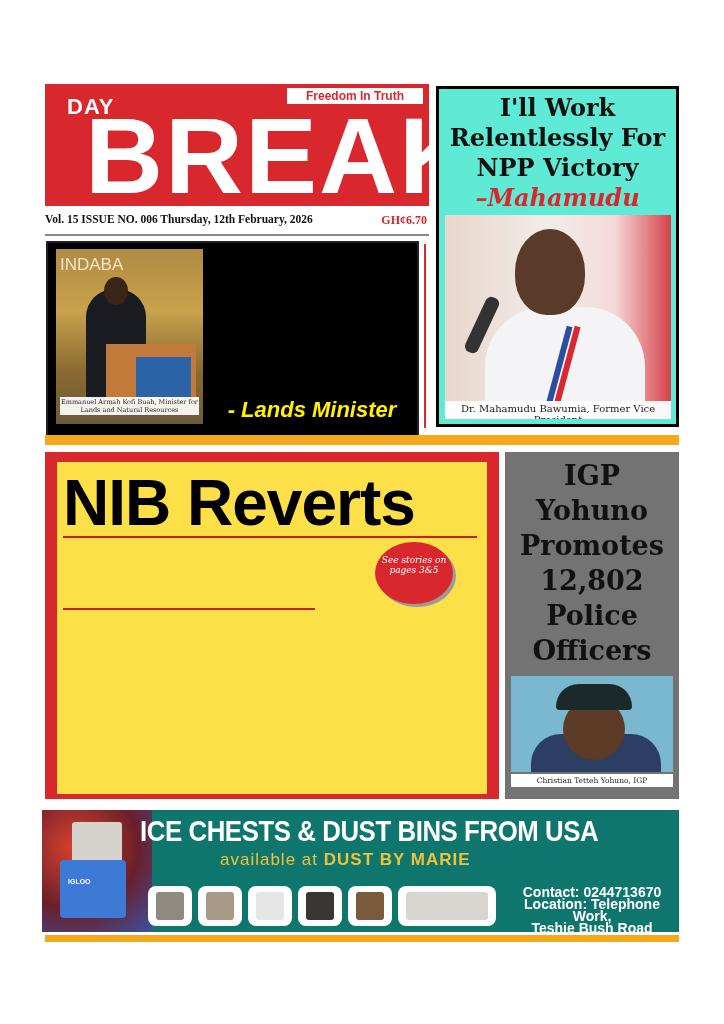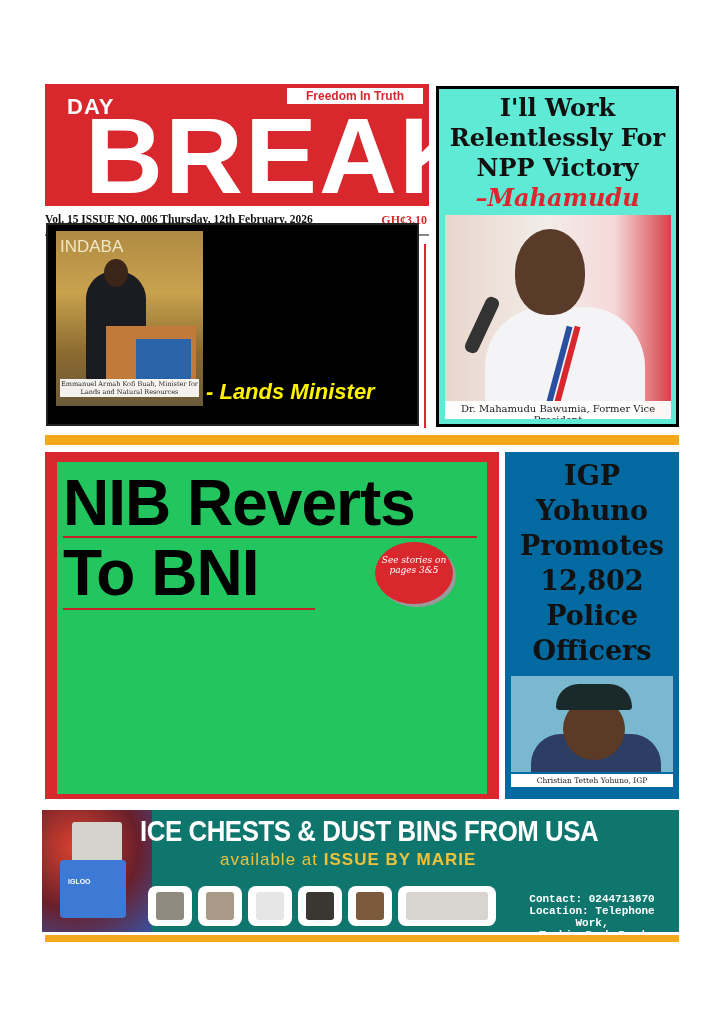--- a/index.html
+++ b/index.html
@@ -12,71 +12,71 @@
   .tagline { right: 6px; top: 4px; width: 136px; height: 16px; background: #fff; color: #d9272e;
     font-family: "Liberation Sans", sans-serif; font-weight: bold; font-size: 12px; text-align: center; line-height: 16px; }
   .day { left: 22px; top: 10px; color: #fff; font-family: "Liberation Sans", sans-serif; font-weight: 900; font-size: 22px; letter-spacing: 1px; }
   .break { left: 40px; top: 22px; color: #fff; font-family: "Liberation Sans", sans-serif; font-weight: 900;
     font-size: 108px; line-height: 100px; letter-spacing: 2px; transform: scaleX(1.0); transform-origin: left; }
   .issue-line { left: 45px; top: 213px; width: 384px; font-family: "Liberation Serif", serif; font-weight: bold; font-size: 11.5px; color: #111; }
   .price { right: 2px; top: 0; color: #d9272e; font-weight: bold; font-size: 12px; }
   .rule-thin { left: 45px; top: 234px; width: 384px; height: 2px; background: #888; }
 
   
-  .miif-box { left: 46px; top: 223px; width: 373px; height: 203px; background: #000; border: 2px solid #222; }
+  .miif-box { left: 46px; top: 241px; width: 373px; height: 203px; background: #000; border: 2px solid #222; }
   .miif-photo { left: 8px; top: 6px; width: 147px; height: 175px;
     background: linear-gradient(180deg, #b08a42 0%, #c9a24e 35%, #8a6a30 70%, #6b5a3a 100%); overflow: hidden; }
   .indaba { left: 4px; top: 6px; color: #f0e6c8; font-family: "Liberation Sans", sans-serif; font-size: 17px; }
   .speaker { left: 30px; top: 40px; width: 60px; height: 110px; background: #1b1b22; border-radius: 28px 28px 4px 4px; }
   .speaker-head { left: 48px; top: 28px; width: 24px; height: 28px; background: #3b2418; border-radius: 50%; }
   .podium { left: 50px; top: 95px; width: 90px; height: 60px; background: #c17a3a; }
   .podium-blue { left: 80px; top: 108px; width: 55px; height: 40px; background: #2a63a8; }
   .miif-caption { left: 4px; top: 148px; width: 139px; background: rgba(255,255,255,0.92); color: #222;
     font-size: 6.5px; line-height: 8px; text-align: center; padding: 1px; }
   .miif-headline { left: 158px; top: 6px; width: 212px; color: #fff; font-weight: bold; font-size: 24px; line-height: 30px; text-align: center; }
   .miif-sub { left: 158px; top: 154px; width: 212px; color: #fff200; font-weight: bold; font-style: italic;
-    font-family: "Liberation Sans", sans-serif; font-size: 22px; text-align: left; }
+    font-family: "Liberation Sans", sans-serif; font-size: 22px; text-align: center; }
   .miif-redline { left: 424px; top: 244px; width: 2px; height: 184px; background: #d9272e; }
 
   
   .baw-box { left: 436px; top: 86px; width: 243px; height: 341px; border: 3px solid #000; background: #5eead4; }
   .baw-headline { left: 0; top: 4px; width: 237px; text-align: center; font-weight: bold; font-size: 24px; line-height: 30px; color: #111; }
   .baw-byline { left: 0; top: 94px; width: 237px; text-align: center; font-weight: bold; font-style: italic; font-size: 24px; color: #d9272e; }
   .baw-photo { left: 6px; top: 126px; width: 226px; height: 204px; overflow: hidden;
     background: linear-gradient(90deg, #e8d6cc 0%, #f2ece8 45%, #f5d9d9 75%, #d7414a 100%); }
   .baw-head { left: 70px; top: 14px; width: 70px; height: 86px; background: #5a3a28; border-radius: 50% 50% 45% 45%; }
   .baw-shirt { left: 40px; top: 92px; width: 160px; height: 120px; background: #f4f4f6; border-radius: 60px 60px 0 0; }
   .baw-stripe-b { left: 110px; top: 110px; width: 6px; height: 90px; background: #2a4fa0; transform: rotate(15deg); }
   .baw-stripe-r { left: 118px; top: 110px; width: 6px; height: 90px; background: #d9272e; transform: rotate(15deg); }
   .baw-mic { left: 30px; top: 80px; width: 14px; height: 60px; background: #333; transform: rotate(25deg); border-radius: 6px; }
   .baw-caption { left: 0; top: 186px; width: 226px; background: rgba(255,255,255,0.95); font-size: 10px; text-align: center; color: #222; padding: 2px 0; }
 
   
   .orange-rule { left: 45px; width: 634px; height: 10px; background: #f5a81c; }
 
   
   .nib-frame { left: 45px; top: 452px; width: 454px; height: 347px; background: #d9272e; }
-  .nib-inner { left: 12px; top: 10px; width: 430px; height: 332px; background: #22c55e; }
+  .nib-inner { left: 12px; top: 10px; width: 430px; height: 332px; background: #fde047; }
   .nib-h1 { left: 6px; top: 10px; font-family: "Liberation Sans", sans-serif; font-weight: 900; font-size: 64px; line-height: 62px; color: #000; letter-spacing: -1px; }
   .nib-h2 { left: 6px; top: 80px; font-family: "Liberation Sans", sans-serif; font-weight: 900; font-size: 64px; line-height: 62px; color: #000; letter-spacing: -1px; }
   .nib-line1 { left: 6px; top: 74px; width: 414px; height: 2px; background: #c4222a; }
   .nib-line2 { left: 6px; top: 146px; width: 252px; height: 2px; background: #c4222a; }
   .see-badge { left: 318px; top: 80px; width: 78px; height: 62px; border-radius: 50%; background: #d9272e;
     box-shadow: 3px 3px 0 #9a9a9a; color: #fff; font-style: italic; font-size: 9px; line-height: 10px; text-align: center; padding-top: 13px; }
   .nib-photo { left: 4px; top: 156px; width: 418px; height: 172px; overflow: hidden;
     background: linear-gradient(90deg, #cdbba0 0%, #e0d3bd 30%, #d8c9ad 60%, #cbb99c 100%); }
   .nib-sofa { left: 0; top: 80px; width: 418px; height: 92px; background: #e6e3de; }
   .nib-robe { left: 80px; top: 84px; width: 260px; height: 100px; background: #c6d4e6; border-radius: 90px 90px 0 0; }
   .nib-face { left: 158px; top: 26px; width: 78px; height: 92px; background: #6a4630; border-radius: 45%; }
   .nib-cap { left: 160px; top: 2px; width: 80px; height: 42px; background: #dfe6f0; border-radius: 12px 12px 4px 4px;
     background-image: repeating-linear-gradient(90deg, #dfe6f0 0 5px, #5d6c8f 5px 7px); }
   .nib-caption { left: 4px; top: 158px; width: 196px; background: #fff; font-size: 7px; color: #222; padding: 2px 0 2px 10px; }
 
   
-  .igp-box { left: 505px; top: 452px; width: 174px; height: 347px; background: #0369a1; }
+  .igp-box { left: 505px; top: 452px; width: 174px; height: 347px; background: #737373; }
   .igp-headline { left: 0; top: 6px; width: 174px; text-align: center; font-weight: bold; font-size: 27px; line-height: 35px; color: #111; }
   .igp-photo { left: 6px; top: 224px; width: 162px; height: 96px; overflow: hidden; background: #7ab8cf; }
   .igp-body { left: 20px; top: 58px; width: 130px; height: 50px; background: #2c3e63; border-radius: 30px 30px 0 0; }
   .igp-face { left: 52px; top: 22px; width: 62px; height: 62px; background: #5b3a26; border-radius: 50%; }
   .igp-beret { left: 45px; top: 8px; width: 76px; height: 26px; background: #1a2a2a; border-radius: 40px 40px 6px 6px; }
   .igp-caption { left: 6px; top: 322px; width: 162px; background: #fff; text-align: center; font-size: 7.5px; color: #222; padding: 2px 0; }
 
   
   .ad { left: 42px; top: 810px; width: 637px; height: 122px; background: #0f766e; overflow: hidden; }
   .ad-glow { left: 0; top: 0; width: 110px; height: 122px; background: radial-gradient(circle at 30% 30%, #d9412e 0%, #6a1f2a 55%, #3a52a0 100%); }
@@ -86,33 +86,33 @@
   .ad-title { left: 98px; top: 4px; color: #fff; font-family: "Liberation Sans", sans-serif; font-weight: bold; font-size: 30px; letter-spacing: -0.5px; transform: scaleX(0.86); transform-origin: left; white-space: nowrap; }
   .ad-sub { left: 178px; top: 40px; color: #f0c23a; font-family: "Liberation Sans", sans-serif; font-size: 17px; white-space: nowrap; letter-spacing: 1px; }
   .ad-sub b { font-weight: 900; }
   .products { left: 106px; top: 76px; display: flex; gap: 6px; }
   .product { width: 44px; height: 40px; background: #fff; border-radius: 8px; position: relative; }
   .product::after { content: ""; position: absolute; left: 8px; top: 6px; width: 28px; height: 28px; border-radius: 3px; background: var(--c); }
   .product.wide { width: 98px; }
   .product.wide::after { width: 82px; }
   .wholesale { left: 558px; top: 2px; width: 76px; height: 62px; border-radius: 50%; background: radial-gradient(circle, #e52a1f 0%, #b3161a 70%);
     border: 4px solid #8d8d8d; color: #f5d64b; font-family: "Liberation Sans", sans-serif; font-weight: bold; font-size: 9.5px; line-height: 11px; text-align: center; padding-top: 16px; }
-  .contact { left: 470px; top: 76px; width: 160px; color: #fff; font-family: Liberation Mono, monospace; font-weight: bold; font-size: 11px; line-height: 12px; text-align: center; margin-top: 7px; }
+  .contact { left: 470px; top: 76px; width: 160px; color: #fff; font-family: Liberation Sans, sans-serif; font-weight: bold; font-size: 14px; line-height: 12px; text-align: center; }
 </style>
 </head>
 <body>
 
 <div class="abs masthead">
   <div class="abs tagline">Freedom In Truth</div>
   <div class="abs day">DAY</div>
   <div class="abs break">BREAK</div>
 </div>
 <div class="abs issue-line">
   <span>Vol. 15  ISSUE NO. 006  Thursday, 12th February, 2026</span>
-  <span class="abs price">GH¢3.10</span>
+  <span class="abs price">GH¢6.70</span>
 </div>
 <div class="abs rule-thin"></div>
 
 <div class="abs miif-box">
   <div class="abs miif-photo">
     <div class="abs indaba">INDABA</div>
     <div class="abs speaker"></div>
     <div class="abs speaker-head"></div>
     <div class="abs podium"></div>
     <div class="abs podium-blue"></div>
@@ -134,21 +134,20 @@
     <div class="abs baw-caption">Dr. Mahamudu Bawumia, Former Vice President</div>
   </div>
 </div>
 
 <div class="abs orange-rule" style="top:435px;"></div>
 
 <div class="abs nib-frame">
   <div class="abs nib-inner">
     <div class="abs nib-h1">NIB Reverts</div>
     <div class="abs nib-line1"></div>
-    <div class="abs nib-h2">To BNI</div>
     <div class="abs nib-line2"></div>
     <div class="abs see-badge">See stories on pages 3&amp;5</div>
   </div>
 </div>
 
 <div class="abs igp-box">
   <div class="abs igp-headline">IGP Yohuno Promotes 12,802 Police Officers</div>
   <div class="abs igp-photo">
     <div class="abs igp-body"></div>
     <div class="abs igp-face"></div>
@@ -157,21 +156,21 @@
   <div class="abs igp-caption">Christian Tetteh Yohuno, IGP</div>
 </div>
 
 <div class="abs ad">
   <div class="abs ad-glow"></div>
   <div class="abs cooler-lid"></div>
   <div class="abs cooler">
     <div class="abs cooler-label">IGLOO</div>
   </div>
   <div class="abs ad-title">ICE CHESTS &amp; DUST BINS FROM USA</div>
-  <div class="abs ad-sub"><span>available at </span><b>ISSUE BY MARIE</b></div>
+  <div class="abs ad-sub"><span>available at </span><b>DUST BY MARIE</b></div>
   <div class="abs products">
     <div class="product" style="--c:#8f8a80"></div>
     <div class="product" style="--c:#a89a86"></div>
     <div class="product" style="--c:#e6e6e6"></div>
     <div class="product" style="--c:#3a3632"></div>
     <div class="product" style="--c:#7a5a3a"></div>
     <div class="product wide" style="--c:#d8d4d0"></div>
   </div>
   <div class="abs contact">
     <div>Contact: 0244713670</div>

